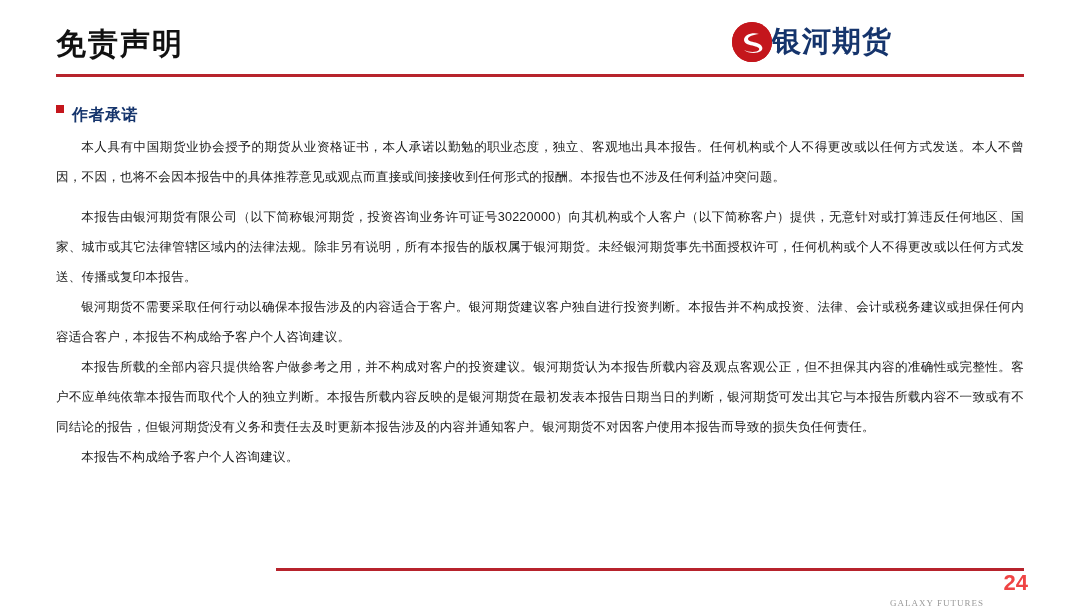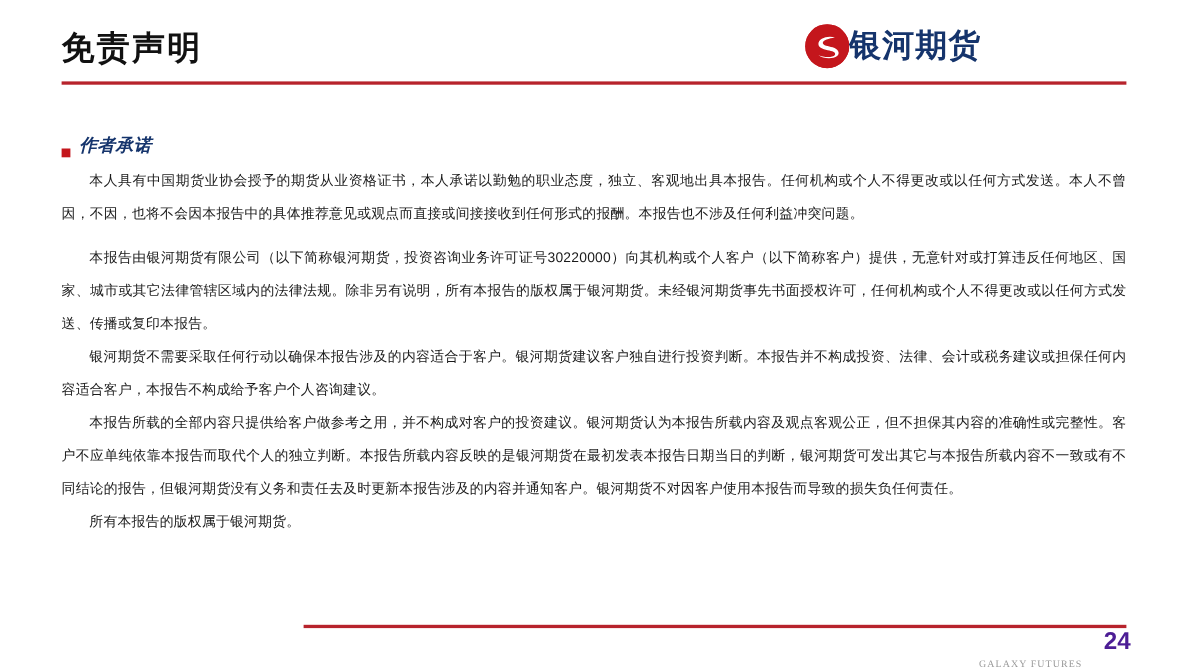--- a/index.html
+++ b/index.html
@@ -79,24 +79,23 @@
     position: absolute;
     left: 0;
     top: 96px;
     width: 1080px;
   }
   .section {
     margin-bottom: 2px;
   }
   .section-heading {
     display: flex;
-    align-items: flex-end;
+    align-items: flex-start;
     gap: 8px;
-    margin: 26px 0 6px 56px;
-    font-style: italic;
+    margin: 9px 0 6px 56px;
   }
   .bullet-square {
     width: 8px;
     height: 8px;
     background: #c4161c;
     display: inline-block;
     flex: 0 0 auto;
   }
   .section-heading-text {
     font-size: 16px;
@@ -137,21 +136,21 @@
     letter-spacing: 1px;
     color: #9a9a9a;
     font-family: "Liberation Serif", serif;
   }
   .page-number {
     position: absolute;
     right: 52px;
     top: 570px;
     font-size: 22px;
     font-weight: bold;
-    color: #4c1d95;
+    color: #ef4444;
   }
 </style>
 </head>
 <body>
 
 <div class="slide">
 
   <div class="header">
     <div class="header-title">免责声明</div>
 
@@ -176,21 +175,21 @@
         <span class="section-heading-text">作者承诺</span>
       </div>
       <p class="para">本人具有中国期货业协会授予的期货从业资格证书，本人承诺以勤勉的职业态度，独立、客观地出具本报告。任何机构或个人不得更改或以任何方式发送。本人不曾因，不因，也将不会因本报告中的具体推荐意见或观点而直接或间接接收到任何形式的报酬。本报告也不涉及任何利益冲突问题。</p>
     </div>
 
     <div class="section">
       <div class="block-gap"></div>
       <p class="para">本报告由银河期货有限公司（以下简称银河期货，投资咨询业务许可证号30220000）向其机构或个人客户（以下简称客户）提供，无意针对或打算违反任何地区、国家、城市或其它法律管辖区域内的法律法规。除非另有说明，所有本报告的版权属于银河期货。未经银河期货事先书面授权许可，任何机构或个人不得更改或以任何方式发送、传播或复印本报告。</p>
       <p class="para">银河期货不需要采取任何行动以确保本报告涉及的内容适合于客户。银河期货建议客户独自进行投资判断。本报告并不构成投资、法律、会计或税务建议或担保任何内容适合客户，本报告不构成给予客户个人咨询建议。</p>
       <p class="para">本报告所载的全部内容只提供给客户做参考之用，并不构成对客户的投资建议。银河期货认为本报告所载内容及观点客观公正，但不担保其内容的准确性或完整性。客户不应单纯依靠本报告而取代个人的独立判断。本报告所载内容反映的是银河期货在最初发表本报告日期当日的判断，银河期货可发出其它与本报告所载内容不一致或有不同结论的报告，但银河期货没有义务和责任去及时更新本报告涉及的内容并通知客户。银河期货不对因客户使用本报告而导致的损失负任何责任。</p>
-      <p class="para">所有本报告的版权属于银河期货。</p>
+      <p class="para">本报告不构成给予客户个人咨询建议。</p>
     </div>
 
   </div>
 
   <div class="footer-rule"></div>
   <div class="footer-brand">GALAXY FUTURES</div>
   <div class="page-number">24</div>
 
 </div>
 

